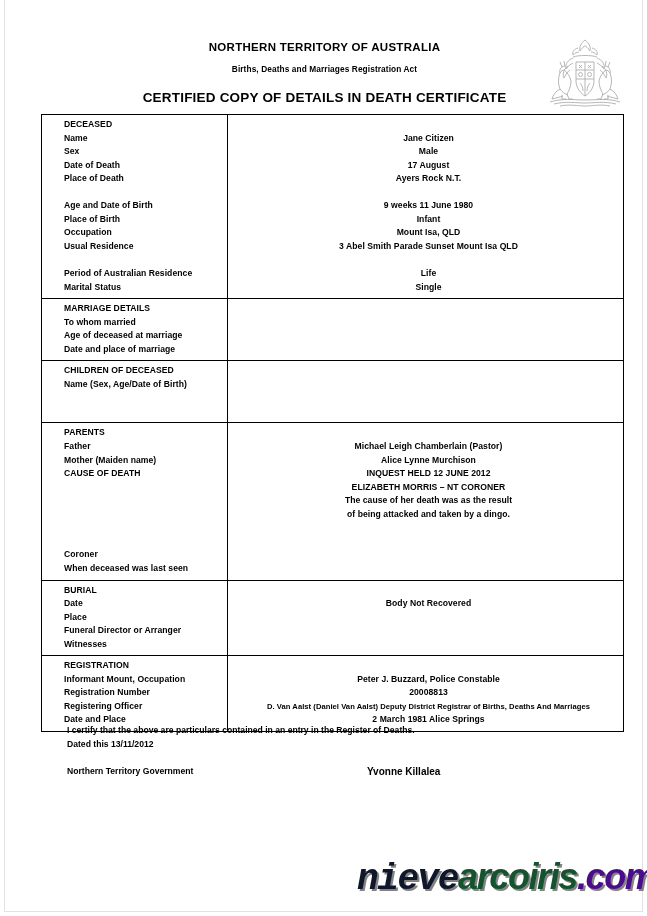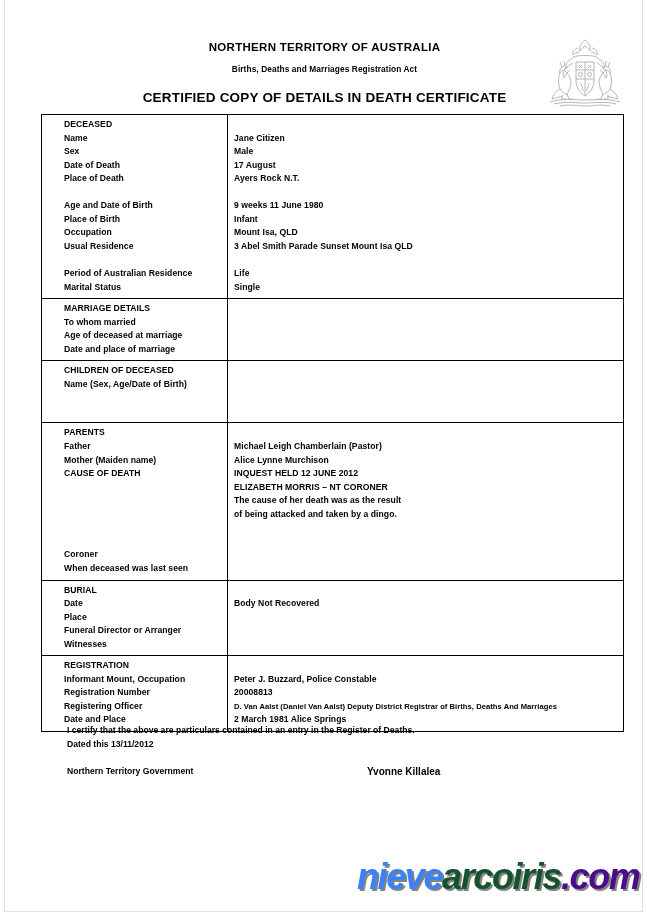--- a/index.html
+++ b/index.html
@@ -97,20 +97,21 @@
     width: 186px;
     flex: 0 0 186px;
     border-right: 1.4px solid #000;
     box-sizing: border-box;
     padding: 3px 0 4px 22px;
   }
   .col-value {
     flex: 1 1 auto;
     box-sizing: border-box;
     padding: 3px 0 4px 6px;
+    text-align: center;
   }
   .line {
     font-size: 8.6px;
     font-weight: bold;
     line-height: 13.55px;
     white-space: nowrap;
     letter-spacing: 0.05px;
   }
   .line.small {
     font-size: 7.6px;
@@ -158,21 +159,21 @@
     left: 352px;
     top: 859px;
     font-size: 36px;
     font-weight: bold;
     font-style: italic;
     letter-spacing: -1.4px;
     line-height: 1;
     white-space: nowrap;
     text-shadow: 2px 2px 0 rgba(90,90,90,0.75);
   }
-  .logo .seg1 { color: #3b82f6; }
+  .logo .seg1 { color: #0f172a; font-family: Liberation Mono, monospace; }
   .logo .seg2 { color: #14532d; }
   .logo .seg3 { color: #4b0c8c; }
 </style>
 </head>
 <body>
 
 <div class="page">
 
   <div class="header">
     <div class="org-name">NORTHERN TERRITORY OF AUSTRALIA</div>

